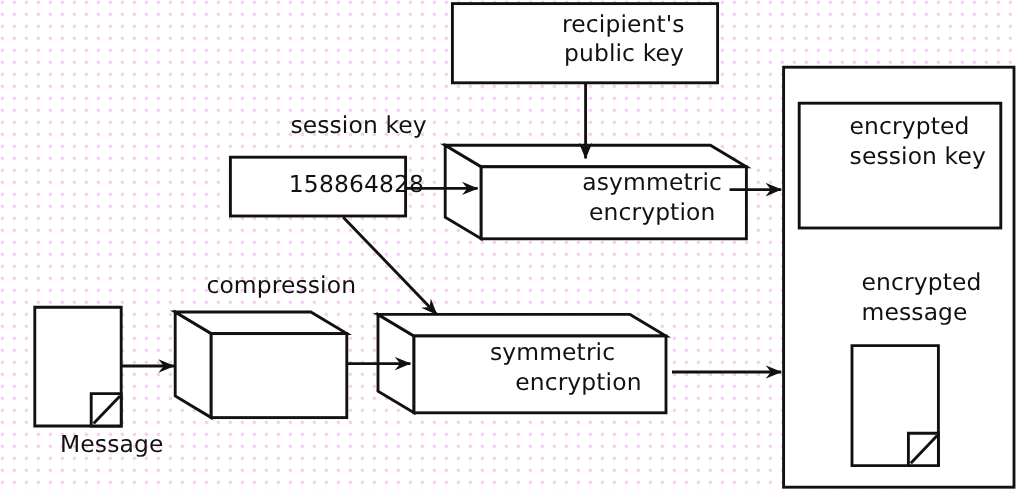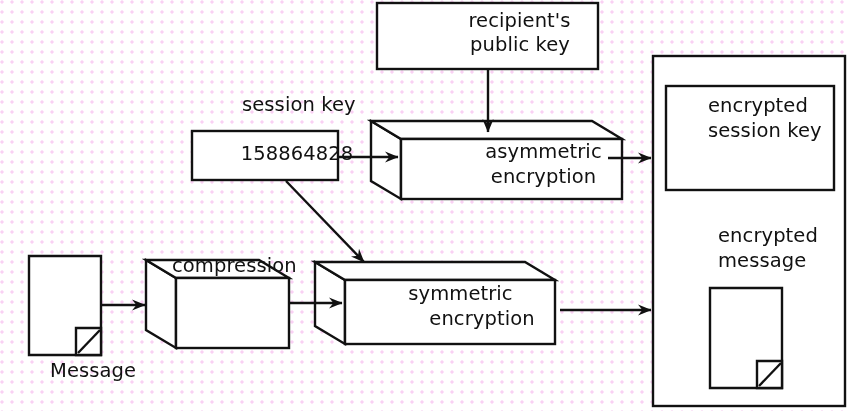--- a/index.html
+++ b/index.html
@@ -116,21 +116,21 @@
   <div class="lbl lbl-center t-20" style="left:377px; top:10px; width:221px;">recipient's</div>
   <div class="lbl lbl-center t-20" style="left:377px; top:34px; width:222px;">public key</div>
 
   <div class="lbl t-20" style="left:210px; top:94px;">session key</div>
 
   <div class="lbl lbl-center t-20" style="left:192px; top:143px; width:146px;">158864828</div>
 
   <div class="lbl lbl-center t-20" style="left:401px; top:141px; width:221px;">asymmetric</div>
   <div class="lbl lbl-center t-20" style="left:401px; top:166px; width:221px;">encryption</div>
 
-  <div class="lbl t-20" style="left:140px; top:227px;margin-top:28px;">compression</div>
+  <div class="lbl t-20" style="left:140px; top:227px;">compression</div>
 
   <div class="lbl lbl-center t-20" style="left:345px; top:283px; width:167px;">symmetric</div>
   <div class="lbl lbl-center t-20" style="left:345px; top:308px; width:210px;">encryption</div>
 
   <div class="lbl t-20" style="left:18px; top:360px;">Message</div>
 
   <div class="lbl lbl-center t-20" style="left:676px; top:95px; width:158px; text-align:left;">encrypted</div>
   <div class="lbl lbl-center t-20" style="left:676px; top:120px; width:158px; text-align:left;">session key</div>
 
   <div class="lbl t-20" style="left:686px; top:225px;">encrypted</div>

